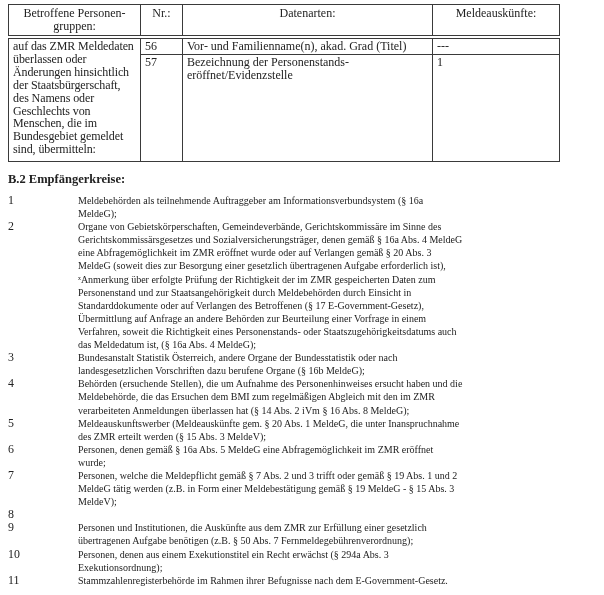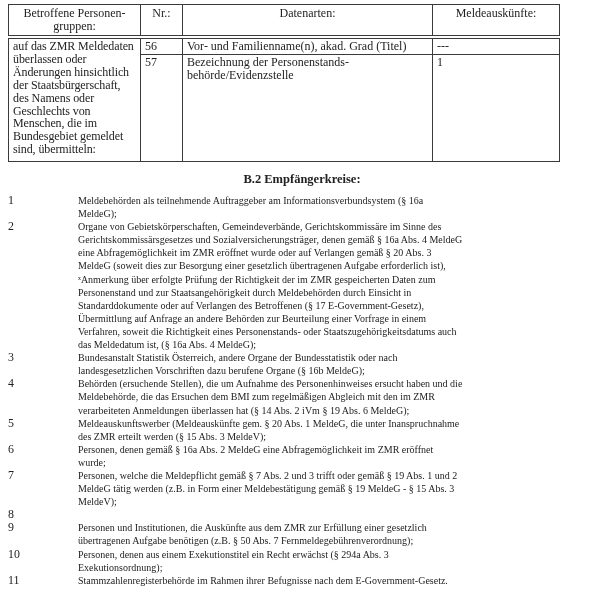--- a/index.html
+++ b/index.html
@@ -54,21 +54,20 @@
   tr.row-56 td { height: 13px; }
   tr.row-57 td { height: 104px; }
   td.empf-bottom { vertical-align: bottom; padding-bottom: 1px; }
 
   
   .section-heading {
     margin: 10px 0 0 0;
     font-size: 12.5px;
     font-weight: bold;
     line-height: 14px;
-    text-align: center;
   }
 
   
   .kreise-list { margin-top: 8px; }
   .kreise-item { display: flex; align-items: flex-start; }
   .item-nr {
     flex: none;
     width: 70px;
     font-size: 11.9px;
     line-height: 13.1px;
@@ -112,21 +111,21 @@
 Menschen, die im
 Bundesgebiet gemeldet
 sind, übermitteln:</td>
         <td class="nr-cell">56</td>
         <td class="daten-cell">Vor- und Familienname(n), akad. Grad (Titel)</td>
         <td class="empf-cell">---</td>
       </tr>
       <tr class="row-57">
         <td class="nr-cell">57</td>
         <td class="daten-cell">Bezeichnung der Personenstands-
-behörde/Evidenzstelle</td>
+eröffnet/Evidenzstelle</td>
         <td class="empf-cell empf-bottom">1</td>
       </tr>
     </tbody>
   </table>
 
   <div class="section-heading">B.2 Empfängerkreise:</div>
 
   <div class="kreise-list">
     <div class="kreise-item">
       <div class="item-nr">1</div>
@@ -148,30 +147,30 @@
     </div>
     <div class="kreise-item">
       <div class="item-nr">3</div>
       <div class="item-text">Bundesanstalt Statistik Österreich, andere Organe der Bundesstatistik oder nach
 landesgesetzlichen Vorschriften dazu berufene Organe (§ 16b MeldeG);</div>
     </div>
     <div class="kreise-item">
       <div class="item-nr">4</div>
       <div class="item-text">Behörden (ersuchende Stellen), die um Aufnahme des Personenhinweises ersucht haben und die
 Meldebehörde, die das Ersuchen dem BMI zum regelmäßigen Abgleich mit den im ZMR
-verarbeiteten Anmeldungen überlassen hat (§ 14 Abs. 2 iVm § 19 Abs. 6 MeldeG);</div>
+verarbeiteten Anmeldungen überlassen hat (§ 14 Abs. 2 iVm § 16 Abs. 8 MeldeG);</div>
     </div>
     <div class="kreise-item">
       <div class="item-nr">5</div>
       <div class="item-text">Meldeauskunftswerber (Meldeauskünfte gem. § 20 Abs. 1 MeldeG, die unter Inanspruchnahme
 des ZMR erteilt werden (§ 15 Abs. 3 MeldeV);</div>
     </div>
     <div class="kreise-item">
       <div class="item-nr">6</div>
-      <div class="item-text">Personen, denen gemäß § 16a Abs. 2 MeldeG eine Abfragemöglichkeit im ZMR eröffnet
+      <div class="item-text">Personen, denen gemäß § 16a Abs. 5 MeldeG eine Abfragemöglichkeit im ZMR eröffnet
 wurde;</div>
     </div>
     <div class="kreise-item">
       <div class="item-nr">7</div>
       <div class="item-text">Personen, welche die Meldepflicht gemäß § 7 Abs. 2 und 3 trifft oder gemäß § 19 Abs. 1 und 2
 MeldeG tätig werden (z.B. in Form einer Meldebestätigung gemäß § 19 MeldeG - § 15 Abs. 3
 MeldeV);</div>
     </div>
     <div class="kreise-item">
       <div class="item-nr">8</div>

